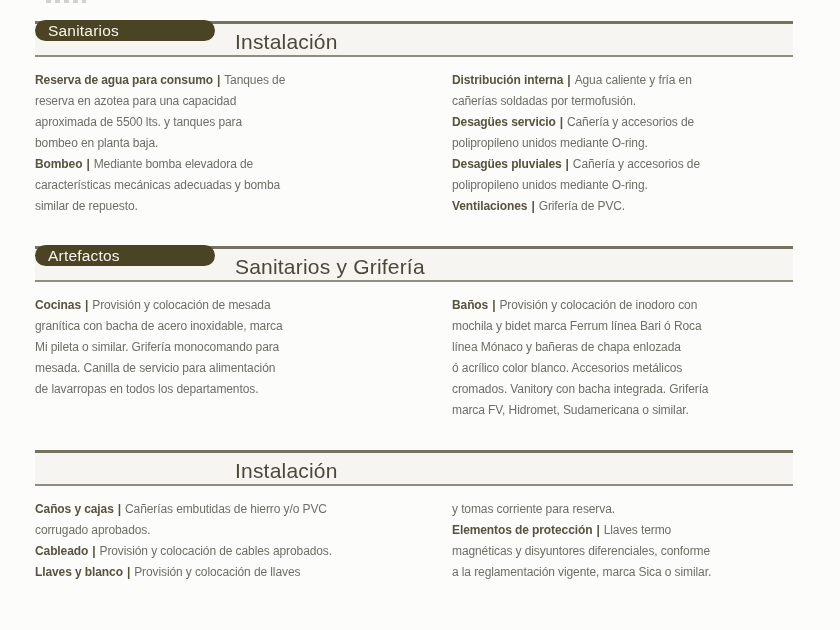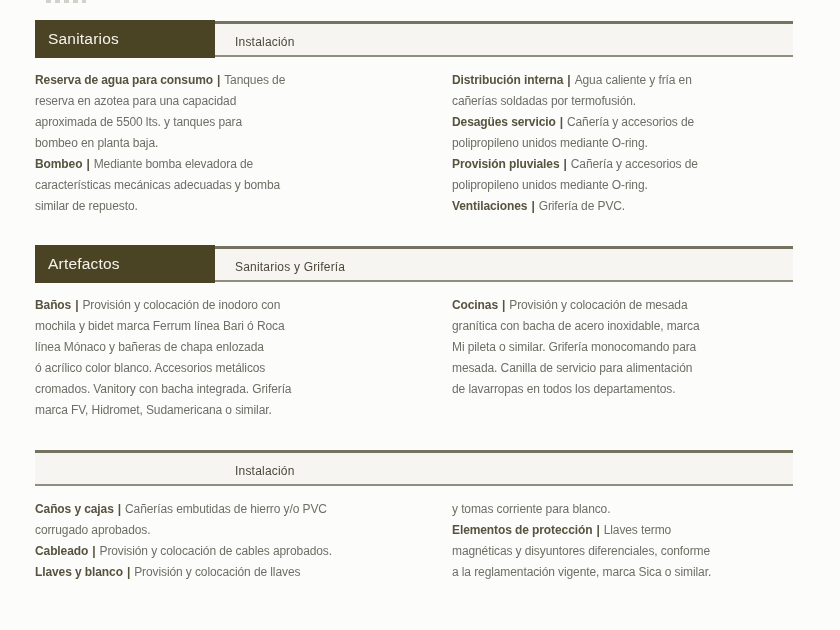--- a/index.html
+++ b/index.html
@@ -19,34 +19,35 @@
   .section { margin-bottom:28px; }
   .section-header { position:relative; height:38px; width:758px; }
   .section-bar {
     position:absolute; left:0; right:0; top:1px; height:36px;
     box-sizing:border-box;
     background:#f6f5f1;
     border-top:3px solid #75735f;
     border-bottom:2px solid #8f8d80;
   }
   .section-tab {
-    position:absolute; left:0; top:0; width:180px; height:38px;
+    position:absolute; left:0; top:0; width:180px; height:21px;
     box-sizing:border-box;
     background:#4a4424;
     display:flex; align-items:center;
     padding-left:13px;
+    border-radius:15px;
   }
   .section-tab span {
     color:#f5f3ec; font-size:15.5px; letter-spacing:.2px;
   }
   .section-title {
     position:absolute; left:200px; top:0; height:38px;
     display:flex; align-items:center;
     padding-top:3px;
-    color:#4b473a; font-size:12px; letter-spacing:.2px;
+    color:#4b473a; font-size:21px; letter-spacing:.2px;
   }
   .section-body {
     margin-top:12px;
     display:grid;
     grid-template-columns:395px 1fr;
     column-gap:22px;
     font-size:12px; line-height:21px;
     color:#6f6e65;
     letter-spacing:-0.1px;
   }
@@ -78,68 +79,68 @@
 bombeo en planta baja.</span></p>
           <p class="item"><strong class="label">Bombeo</strong><span class="sep">|</span><span class="text">Mediante bomba elevadora de
 características mecánicas adecuadas y bomba
 similar de repuesto.</span></p>
         </div>
         <div class="col">
           <p class="item"><strong class="label">Distribución interna</strong><span class="sep">|</span><span class="text">Agua caliente y fría en
 cañerías soldadas por termofusión.</span></p>
           <p class="item"><strong class="label">Desagües servicio</strong><span class="sep">|</span><span class="text">Cañería y accesorios de
 polipropileno unidos mediante O-ring.</span></p>
-          <p class="item"><strong class="label">Provisión pluviales</strong><span class="sep">|</span><span class="text">Cañería y accesorios de
+          <p class="item"><strong class="label">Desagües pluviales</strong><span class="sep">|</span><span class="text">Cañería y accesorios de
 polipropileno unidos mediante O-ring.</span></p>
           <p class="item"><strong class="label">Ventilaciones</strong><span class="sep">|</span><span class="text">Grifería de PVC.</span></p>
         </div>
       </div>
     </section>
 
     <section class="section">
       <div class="section-header">
         <div class="section-bar"></div>
         <div class="section-tab">
           <span>Artefactos</span>
         </div>
         <div class="section-title">Sanitarios y Grifería</div>
       </div>
       <div class="section-body">
         <div class="col">
+          <p class="item"><strong class="label">Cocinas</strong><span class="sep">|</span><span class="text">Provisión y colocación de mesada
+granítica con bacha de acero inoxidable, marca
+Mi pileta o similar. Grifería monocomando para
+mesada. Canilla de servicio para alimentación
+de lavarropas en todos los departamentos.</span></p>
+        </div>
+        <div class="col">
           <p class="item"><strong class="label">Baños</strong><span class="sep">|</span><span class="text">Provisión y colocación de inodoro con
 mochila y bidet marca Ferrum línea Bari ó Roca
 línea Mónaco y bañeras de chapa enlozada
 ó acrílico color blanco. Accesorios metálicos
 cromados. Vanitory con bacha integrada. Grifería
 marca FV, Hidromet, Sudamericana o similar.</span></p>
-        </div>
-        <div class="col">
-          <p class="item"><strong class="label">Cocinas</strong><span class="sep">|</span><span class="text">Provisión y colocación de mesada
-granítica con bacha de acero inoxidable, marca
-Mi pileta o similar. Grifería monocomando para
-mesada. Canilla de servicio para alimentación
-de lavarropas en todos los departamentos.</span></p>
         </div>
       </div>
     </section>
 
     <section class="section">
       <div class="section-header">
         <div class="section-bar"></div>
         <div class="section-title">Instalación</div>
       </div>
       <div class="section-body">
         <div class="col">
           <p class="item"><strong class="label">Caños y cajas</strong><span class="sep">|</span><span class="text">Cañerías embutidas de hierro y/o PVC
 corrugado aprobados.</span></p>
           <p class="item"><strong class="label">Cableado</strong><span class="sep">|</span><span class="text">Provisión y colocación de cables aprobados.</span></p>
           <p class="item"><strong class="label">Llaves y blanco</strong><span class="sep">|</span><span class="text">Provisión y colocación de llaves</span></p>
         </div>
         <div class="col">
-          <p class="item"><span class="text">y tomas corriente para blanco.</span></p>
+          <p class="item"><span class="text">y tomas corriente para reserva.</span></p>
           <p class="item"><strong class="label">Elementos de protección</strong><span class="sep">|</span><span class="text">Llaves termo
 magnéticas y disyuntores diferenciales, conforme
 a la reglamentación vigente, marca Sica o similar.</span></p>
         </div>
       </div>
     </section>
 
   </div>
 </div>
 

